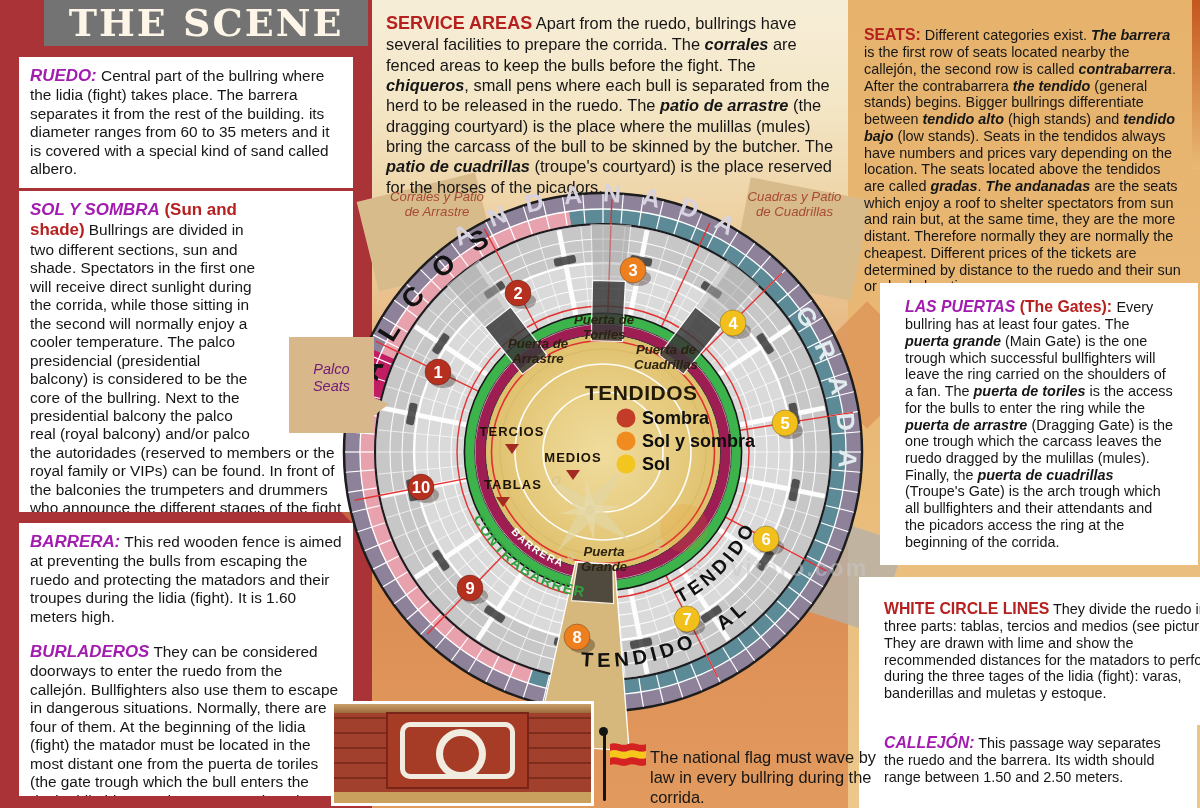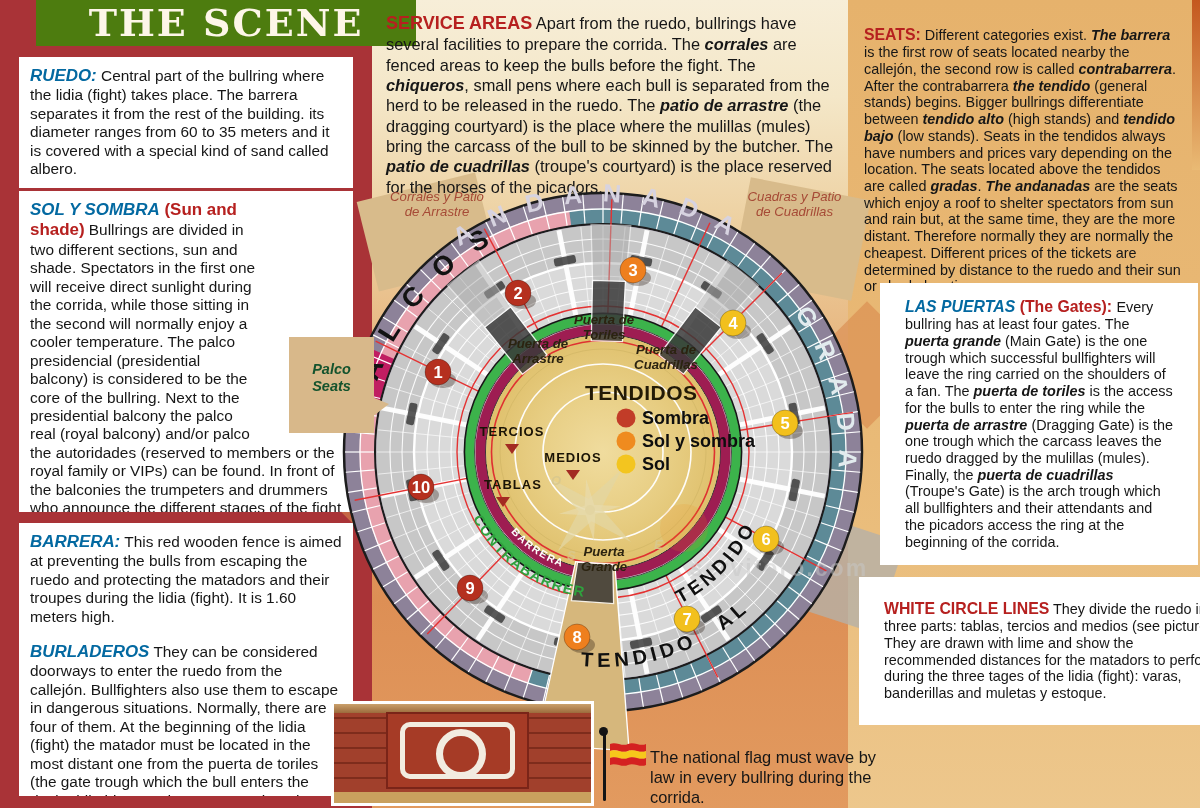--- a/index.html
+++ b/index.html
@@ -9,48 +9,48 @@
   
   .left-col{position:absolute;left:0;top:0;width:372px;height:808px;background:#a93337;}
   .center-col{position:absolute;left:372px;top:0;width:476px;height:808px;
     background:linear-gradient(180deg,#f7eed8 0%,#f4e7c8 12%,#edd0a0 28%,#e4a76d 52%,#dd8f55 74%,#e29a5f 100%);}
   .right-col{position:absolute;left:848px;top:0;width:352px;height:808px;
     background:linear-gradient(180deg,#e6b26c 0%,#e9ba77 55%,#edc78c 100%);}
   .right-edge{position:absolute;left:1192px;top:0;width:8px;height:170px;
     background:linear-gradient(180deg,#c4571e,#e9ba74);}
 
   
-  .title-strip{position:absolute;left:36px;top:0;width:380px;height:46px;background:#4d7c0f;}
+  .title-strip{position:absolute;left:44px;top:0;width:324px;height:46px;background:#737373;}
   .title-strip h1{margin:0;font-family:"DejaVu Serif","Liberation Serif",serif;font-weight:bold;
     color:#fdf6e8;font-size:38px;line-height:46px;text-align:center;letter-spacing:2px;}
 
   
   .box{position:absolute;background:#ffffff;padding:9px 11px;box-sizing:border-box;}
   .rich{font-size:15.4px;line-height:1.2;color:#161616;margin:0;}
   .rich-sm{font-size:14.4px;line-height:1.16;color:#161616;margin:12px;}
   .service{position:absolute;left:386px;top:12px;width:456px;font-size:16.4px;line-height:1.24;color:#171717;}
   .seats{position:absolute;left:852px;top:14px;width:344px;}
   .seg-h{color:#b6201f;font-weight:700;font-size:1.1em;}
-  .seg-hi{color:#0369a1;font-weight:700;font-style:italic;font-size:1.1em;}
+  .seg-hi{color:#a21caf;font-weight:700;font-style:italic;font-size:1.1em;}
   .seg-i{}
   .seg-bi{font-weight:700;font-style:italic;}
   .sol-spacer{float:right;width:80px;height:100px;margin:136px 0 4px 6px;}
 
   
   .deco{position:absolute;}
   .bld{background:#d8bb8b;}
   .diamond{background:#d8894c;opacity:.6;}
   .greyblock{background:#b5b0a8;opacity:.8;}
 
   
   #ring-svg{position:absolute;left:338px;top:178px;width:536px;height:580px;font-family:"Liberation Sans",sans-serif;}
 
   
   .callout{position:absolute;left:289px;top:337px;width:85px;height:96px;background:#d8b88a;z-index:6;}
-  .callout .lbl{display:block;padding-top:24px;text-align:center;color:#14532d;font-weight:700;
+  .callout .lbl{display:block;padding-top:24px;text-align:center;color:#701a75;font-weight:400;
     font-style:italic;font-size:14.5px;line-height:17px;}
   .callout-pointer{position:absolute;right:-15px;bottom:16px;width:0;height:0;
     border-top:7px solid transparent;border-bottom:13px solid transparent;border-left:17px solid #d8b88a;}
 
   
   .area-label{position:absolute;color:#a64a36;font-weight:400;font-style:italic;font-size:13.2px;
     line-height:14.5px;text-align:center;z-index:5;}
 
   
   .photo{position:absolute;left:331px;top:701px;width:257px;height:99px;border:3px solid #fff;
@@ -108,20 +108,23 @@
   </div>
 
   <div class="seats">
     <p class="rich-sm"><span class="seg-h">SEATS:</span><span> Different categories exist. </span><span class="seg-bi">The barrera</span><span> is the first row of seats located nearby the </span><span class="seg-i">callejón</span><span>, the second row is called </span><span class="seg-bi">contrabarrera</span><span>. After the </span><span class="seg-i">contrabarrera</span><span> </span><span class="seg-bi">the tendido</span><span> (general stands) begins. Bigger bullrings differentiate between </span><span class="seg-bi">tendido alto</span><span> (high stands) and </span><span class="seg-bi">tendido bajo</span><span> (low stands). Seats in the tendidos always have numbers and prices vary depending on the location. The seats located above the </span><span class="seg-i">tendidos</span><span> are called </span><span class="seg-bi">gradas</span><span>. </span><span class="seg-bi">The andanadas</span><span> are the seats which enjoy a roof to shelter spectators from sun and rain but, at the same time, they are the more distant. Therefore normally they are normally the cheapest. Different prices of the tickets are determined by distance to the </span><span class="seg-i">ruedo</span><span> and their sun or shade location.</span></p>
   </div>
   <div class="box" style="left:880px;top:283px;width:318px;padding:3px 13px;">
     <p class="rich-sm"><span class="seg-hi">LAS PUERTAS</span><span class="seg-h"> (The Gates): </span><span>Every bullring has at least four gates. The </span><span class="seg-bi">puerta grande</span><span> (Main Gate) is the one trough which successful bullfighters will leave the ring carried on the shoulders of a fan. The </span><span class="seg-bi">puerta de toriles</span><span> is the access for the bulls to enter the ring while the </span><span class="seg-bi">puerta de arrastre</span><span> (Dragging Gate) is the one trough which the carcass leaves the ruedo dragged by the </span><span class="seg-i">mulillas</span><span> (mules). Finally, the </span><span class="seg-bi">puerta de cuadrillas</span><span> (Troupe's Gate) is the arch trough which all bullfighters and their attendants and the picadors access the ring at the beginning of the </span><span class="seg-i">corrida</span><span>.</span></p>
   </div>
   <div class="box" style="left:859px;top:577px;width:395px;padding:11px 13px;">
     <p class="rich-sm"><span class="seg-h">WHITE CIRCLE LINES</span><span> They divide the </span><span class="seg-i">ruedo</span><span> in three parts: tablas, tercios and medios (see picture). They are drawn with lime and show the recommended distances for the matadors to perform during the three tages of the </span><span class="seg-i">lidia</span><span> (fight): </span><span class="seg-i">varas</span><span>, </span><span class="seg-i">banderillas</span><span> and </span><span class="seg-i">muletas</span><span> y </span><span class="seg-i">estoque</span><span>.</span></p>
+  </div>
+  <div class="box" style="left:859px;top:711px;width:338px;padding:11px 13px;">
+    <p class="rich-sm"><span class="seg-hi">CALLEJÓN:</span><span> This passage way separates the </span><span class="seg-i">ruedo</span><span> and the </span><span class="seg-i">barrera</span><span>. Its width should range between 1.50 and 2.50 meters.</span></p>
   </div>
 
   <svg id="ring-svg" viewBox="0 0 536 580">
       <defs>
         <radialGradient id="gsand">
           <stop offset="0%" stop-color="#f0dc9e"></stop>
           <stop offset="60%" stop-color="#e7cd82"></stop>
           <stop offset="100%" stop-color="#dfc06c"></stop>
         </radialGradient>
         <path id="pPal" d="M31.296735776989408 241.15514817342455A236 236 0 0 1 184.28324617514218 52.232541494525606" fill="none"></path>

